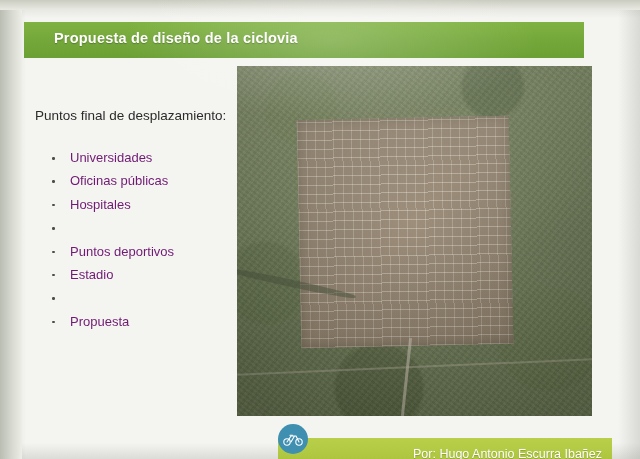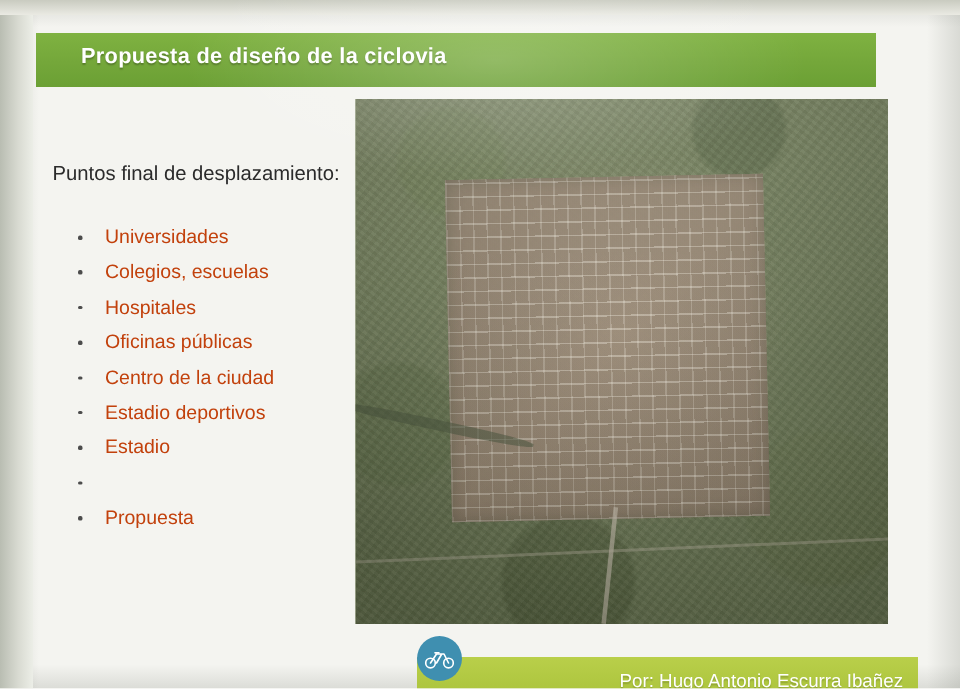--- a/index.html
+++ b/index.html
@@ -79,21 +79,21 @@
     left: 48px;
     top: 146px;
     width: 210px;
     list-style: none;
     margin: 0;
     padding: 0;
   }
   .bullets li {
     position: relative;
     font-size: 13px;
-    color: #c2410c;
+    color: #701a75;
     height: 23.4px;
     line-height: 23.4px;
     padding-left: 22px;
     white-space: nowrap;
   }
   .bullets li .dot {
     position: absolute;
     left: 4px;
     top: 11px;
     width: 2.5px;
@@ -238,25 +238,24 @@
   <div class="top-edge"></div>
 
   <div class="title-bar">
     <div class="title-text">Propuesta de diseño de la ciclovia</div>
   </div>
 
   <div class="intro">Puntos final de desplazamiento:</div>
 
   <ul class="bullets">
     <li><span class="dot"></span><span>Universidades</span></li>
-    <li><span class="dot"></span><span>Colegios, escuelas</span></li>
+    <li><span class="dot"></span><span>Oficinas públicas</span></li>
     <li><span class="dot"></span><span>Hospitales</span></li>
-    <li><span class="dot"></span><span>Oficinas públicas</span></li>
-    <li><span class="dot"></span><span>Centro de la ciudad</span></li>
-    <li><span class="dot"></span><span>Estadio deportivos</span></li>
+    <li><span class="dot"></span></li>
+    <li><span class="dot"></span><span>Puntos deportivos</span></li>
     <li><span class="dot"></span><span>Estadio</span></li>
     <li><span class="dot"></span></li>
     <li><span class="dot"></span><span>Propuesta</span></li>
   </ul>
 
   <div class="photo">
     <div class="base"></div>
     <div class="noise"></div>
     <div class="urban-fade"></div>
     <div class="urban"></div>

